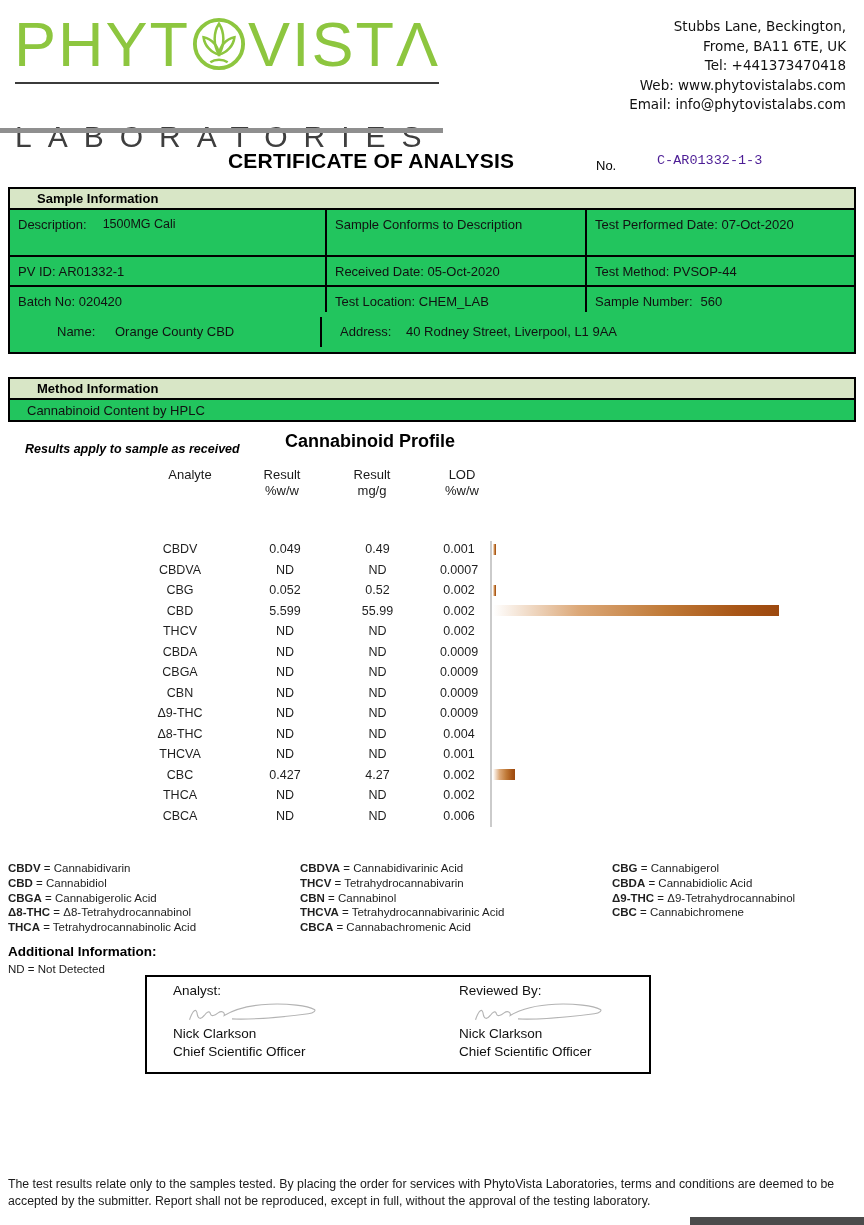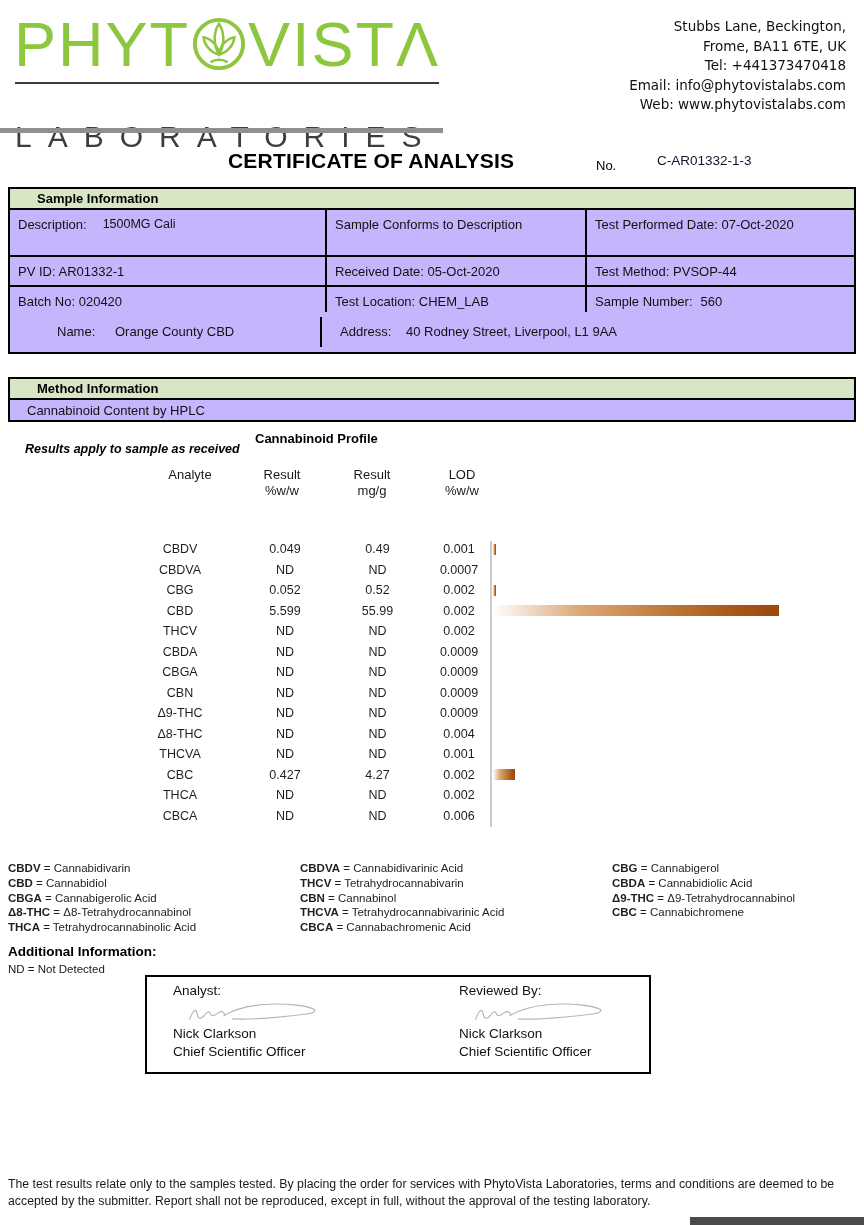--- a/index.html
+++ b/index.html
@@ -13,48 +13,48 @@
   .logo-rule1 { position: absolute; left: 15px; top: 82px; width: 424px; height: 2px; background: #3b3b3b; }
   .labs { position: absolute; left: 15px; top: 88px; width: 432px; font-size: 30px; letter-spacing: 16px;
           color: #3e3e3e; white-space: nowrap; overflow: hidden; margin-top: 32px; }
   .logo-rule2 { position: absolute; left: 0; top: 128px; width: 443px; height: 5px; background: #8f8f8f; }
   .contact { position: absolute; left: 440px; top: 17px; width: 406px; text-align: right;
              font-family: "DejaVu Sans", sans-serif; font-size: 13.5px; line-height: 19.5px; color: #111; }
 
   
   .coa-title { position: absolute; left: 228px; top: 149px; font-size: 21px; font-weight: bold; color: #000; letter-spacing: 0.2px; }
   .coa-no    { position: absolute; left: 596px; top: 158px; font-size: 13px; color: #000; }
-  .coa-num   { position: absolute; left: 657px; top: 153px; font-size: 13.5px; color: #0f172a; }
+  .coa-num   { position: absolute; left: 657px; top: 153px; font-size: 13.5px; color: #4c1d95; font-family: Liberation Mono, monospace; }
 
   
   .sec { position: absolute; left: 8px; width: 848px; }
   .sec-head { border: 2px solid #000; background: #d8e6c6; font-weight: bold; font-size: 13px;
               padding: 2px 0 2px 27px; color: #000; }
-  .sec-body { border: 2px solid #000; border-top: none; background: #c4b5fd; position: relative; }
+  .sec-body { border: 2px solid #000; border-top: none; background: #22c55e; position: relative; }
 
   .si-grid { display: grid; grid-template-columns: 315px 260px 269px; }
   .si-cell { font-size: 13px; color: #111; padding: 0 8px; display: flex; align-items: center; height: 30px;
              border-left: 2px solid #000; border-top: 2px solid #000; }
   .si-cell.r1 { height: 45px; align-items: flex-start; padding-top: 7px; border-top: none; }
   .si-cell.c1 { border-left: none; }
   .si-val { margin-left: 16px; font-size: 12.5px; }
   .si-val2 { margin-left: 8px; }
 
   .cust-body { height: 42px; font-size: 13px; color: #111; }
   .cust-body .lbl-name { position: absolute; left: 47px; top: 12px; }
   .cust-body .val-name { position: absolute; left: 105px; top: 12px; }
   .cust-div { position: absolute; left: 310px; top: 5px; bottom: 5px; width: 2px; background: #000; }
   .cust-body .lbl-addr { position: absolute; left: 330px; top: 12px; }
   .cust-body .val-addr { position: absolute; left: 396px; top: 12px; }
 
   .meth-body { height: 22px; display: flex; align-items: center; padding-left: 17px; font-size: 13px; color: #111; }
 
   
   .profile-note { position: absolute; left: 25px; top: 442px; font-size: 12.5px; font-weight: bold; font-style: italic; color: #000; }
-  .profile-title { position: absolute; left: 255px; top: 431px; width: 200px; text-align: left; font-size: 13px; font-weight: bold; color: #000; }
+  .profile-title { position: absolute; left: 255px; top: 431px; width: 200px; text-align: right; font-size: 18px; font-weight: bold; color: #000; }
   .ph { position: absolute; top: 467px; text-align: center; font-size: 13px; line-height: 16px; color: #1a1a1a; }
   .ph-analyte { left: 150px; width: 80px; }
   .ph-r1 { left: 243px; width: 78px; }
   .ph-r2 { left: 333px; width: 78px; }
   .ph-lod { left: 425px; width: 74px; }
 
   .ptable { position: absolute; left: 120px; top: 539px; }
   .prow { display: grid; grid-template-columns: 120px 90px 95px 68px 310px; height: 20.5px; align-items: center;
           font-size: 12.5px; color: #1f1f1f; }
   .pc { text-align: center; }
@@ -104,23 +104,23 @@
   <div class="labs">LABORATORIES</div>
   <div class="logo-rule2"></div>
 
   <div class="contact">
   <div>Stubbs Lane, Beckington,</div>
 
   <div>Frome, BA11 6TE, UK</div>
 
   <div>Tel: +441373470418</div>
 
+  <div>Web: www.phytovistalabs.com</div>
+
   <div>Email: info@phytovistalabs.com</div>
-
-  <div>Web: www.phytovistalabs.com</div>
 </div>
 
   <div class="coa-title">CERTIFICATE OF ANALYSIS</div>
   <div class="coa-no">No.</div>
   <div class="coa-num">C-AR01332-1-3</div>
 
   <div class="sec" style="top:187px">
     <div class="sec-head">Sample Information</div>
     <div class="sec-body si-grid">
       <div class="si-cell r1 c1">

